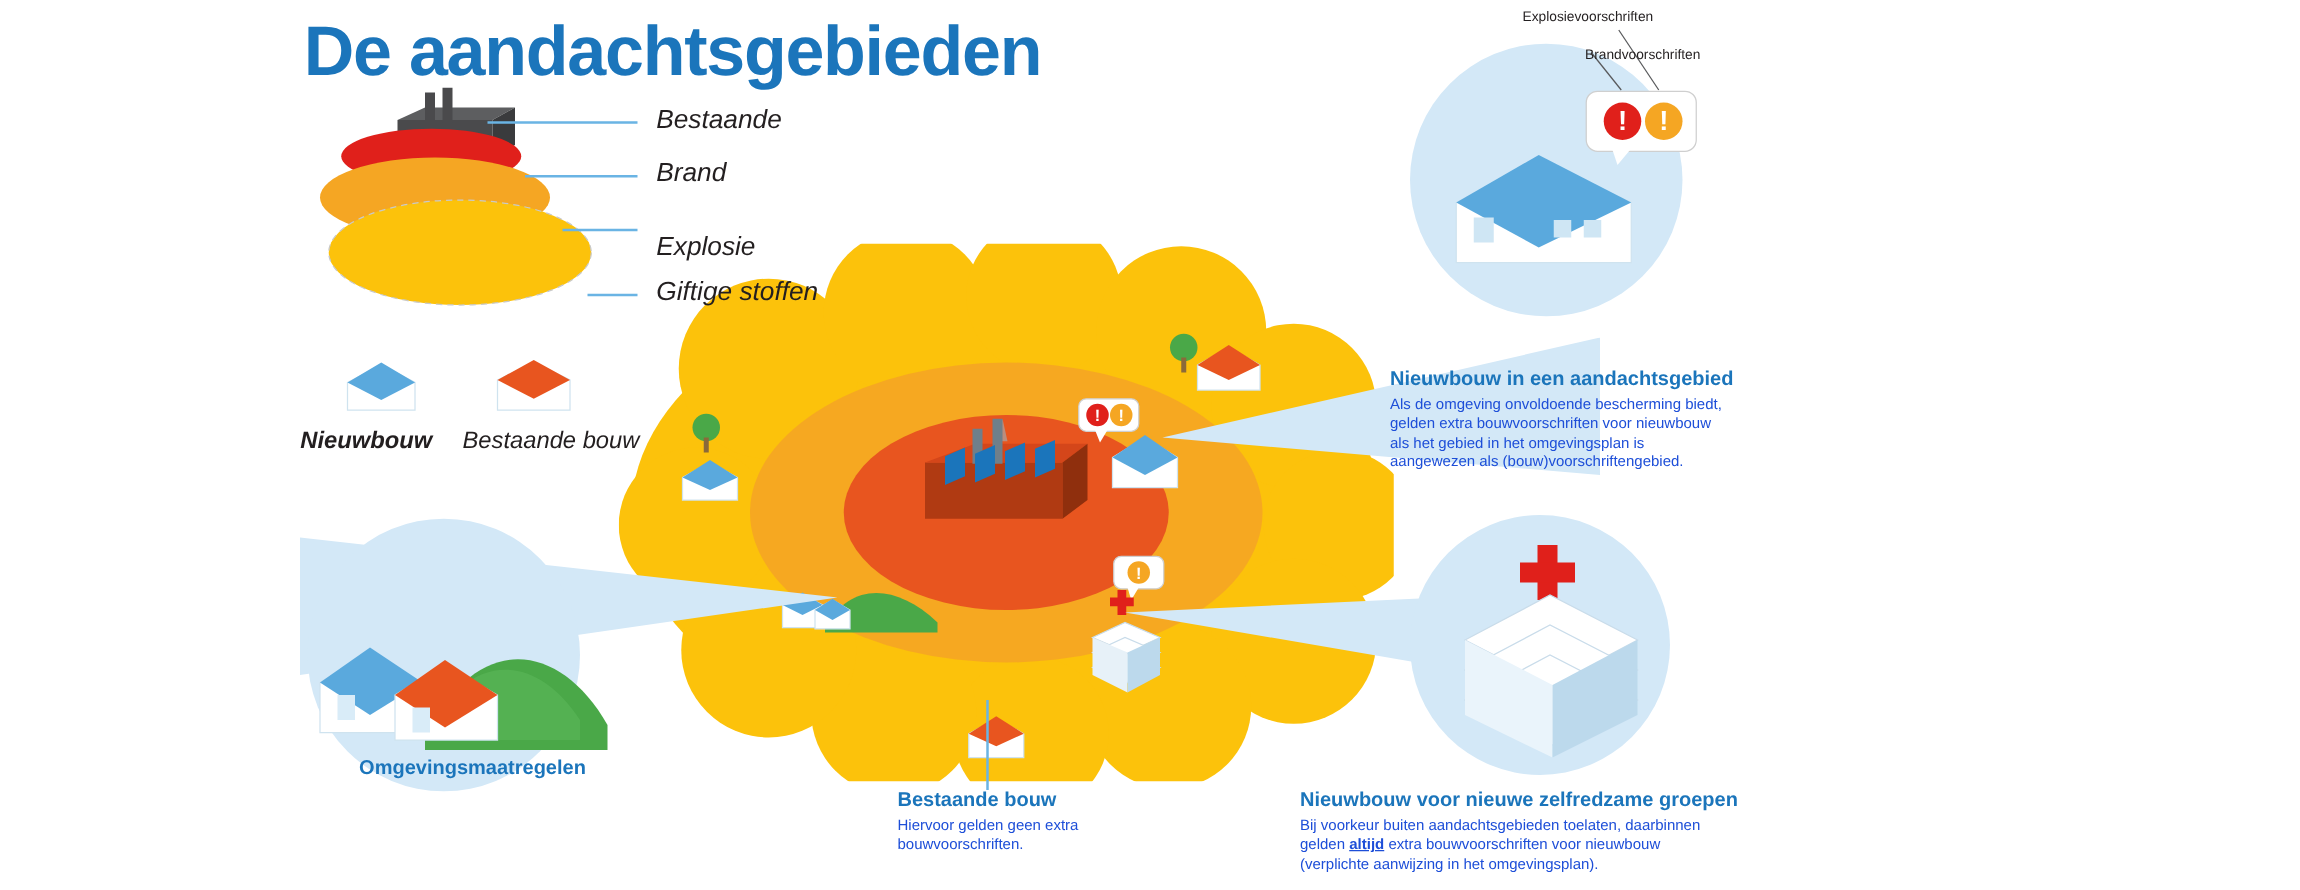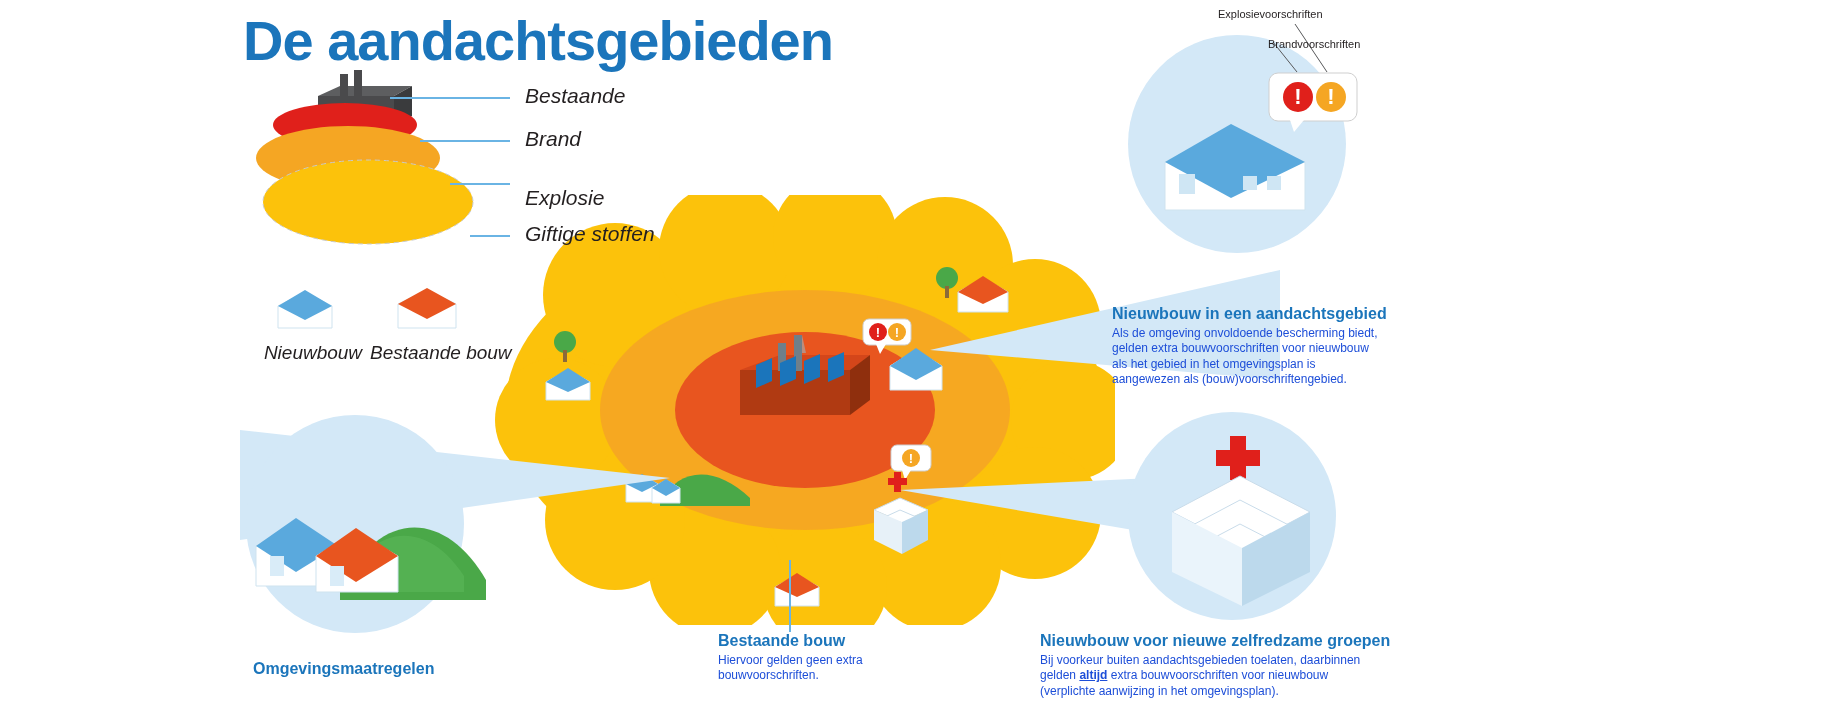--- a/index.html
+++ b/index.html
@@ -205,21 +205,21 @@
   <div class="abs legend-label" style="left:525px;top:222px;">Giftige stoffen</div>
 
   <svg class="abs" style="left:272px;top:280px;" width="66" height="56" viewBox="0 0 66 56">
     <polygon points="6,26 33,12 60,26 60,48 6,48" fill="#ffffff" stroke="#cfe3ef"></polygon>
     <polygon points="6,26 33,10 60,26 33,40" fill="#5aa9dd"></polygon>
   </svg>
   <svg class="abs" style="left:392px;top:278px;" width="70" height="58" viewBox="0 0 70 58">
     <polygon points="6,26 35,12 64,26 64,50 6,50" fill="#ffffff" stroke="#cfe3ef"></polygon>
     <polygon points="6,26 35,10 64,26 35,41" fill="#e8551f"></polygon>
   </svg>
-  <div class="abs legend-caption" style="left:248px;top:342px;width:130px;">Nieuwbouw</div>
+  <div class="abs legend-caption" style="left:228px;top:342px;width:130px;font-weight:bold;">Nieuwbouw</div>
   <div class="abs legend-caption" style="left:370px;top:342px;width:140px;">Bestaande bouw</div>
 
   <svg class="abs" style="left:720px;top:270px;" width="560" height="200" viewBox="0 0 560 200">
     <polygon points="210,80 560,0 560,110" fill="#d3e8f7"></polygon>
   </svg>
   <div class="abs circle-bg" style="left:1128px;top:35px;width:218px;height:218px;"></div>
   <svg class="abs" style="left:1155px;top:110px;" width="180" height="120" viewBox="0 0 180 120">
     <polygon points="10,52 76,18 150,52 150,100 10,100" fill="#ffffff" stroke="#cfe3ef"></polygon>
     <polygon points="10,52 76,14 150,52 76,88" fill="#5aa9dd"></polygon>
     <rect x="24" y="64" width="16" height="20" fill="#cfe6f4"></rect>
@@ -235,21 +235,21 @@
     <circle cx="63" cy="25" r="15" fill="#f5a623"></circle>
       <text x="63" y="32" font-size="22" fill="#fff" text-anchor="middle" font-family="Liberation Sans, sans-serif" font-weight="bold">!</text>
   </svg>
   <svg class="abs" style="left:1255px;top:20px;" width="110" height="60" viewBox="0 0 110 60">
     <line x1="40" y1="4" x2="72" y2="52" stroke="#58595b" stroke-width="1"></line>
     <line x1="18" y1="22" x2="42" y2="52" stroke="#58595b" stroke-width="1"></line>
   </svg>
   <div class="abs tiny-label" style="left:1218px;top:8px;">Explosievoorschriften</div>
   <div class="abs tiny-label" style="left:1268px;top:38px;">Brandvoorschriften</div>
 
-  <div class="abs" style="left:1112px;top:305px;width:270px;">
+  <div class="abs" style="left:1112px;top:295px;width:270px;">
     <div class="callout-title">Nieuwbouw in een aandachtsgebied</div>
     <div class="callout-body" style="margin-top:3px;">Als de omgeving onvoldoende bescherming biedt, gelden extra bouwvoorschriften voor nieuwbouw als het gebied in het omgevingsplan is aangewezen als (bouw)voorschriftengebied.</div>
   </div>
 
   <svg class="abs" style="left:240px;top:420px;" width="430" height="140" viewBox="0 0 430 140">
     <polygon points="0,10 0,120 430,58" fill="#d3e8f7"></polygon>
   </svg>
   <div class="abs circle-bg" style="left:246px;top:415px;width:218px;height:218px;"></div>
   <svg class="abs" style="left:250px;top:460px;" width="240" height="160" viewBox="0 0 240 160">
     <path d="M90 132 C128 46, 196 50, 236 120 L236 140 L90 140 Z" fill="#4aa848"></path>
@@ -258,21 +258,21 @@
       <polygon points="6,86 46,62 88,86 88,126 6,126" fill="#ffffff" stroke="#cfe3ef"></polygon>
       <polygon points="6,86 46,58 88,86 46,112" fill="#5aa9dd"></polygon>
       <rect x="20" y="96" width="14" height="20" fill="#d9ecf8"></rect>
     </g>
     <g>
       <polygon points="66,96 106,72 148,96 148,132 66,132" fill="#ffffff" stroke="#cfe3ef"></polygon>
       <polygon points="66,96 106,68 148,96 106,122" fill="#e8551f"></polygon>
       <rect x="80" y="106" width="14" height="20" fill="#d9ecf8"></rect>
     </g>
   </svg>
-  <div class="abs" style="left:253px;top:660px;width:250px;">
+  <div class="abs" style="left:253px;top:606px;width:250px;text-align:center;">
     <div class="callout-title">Omgevingsmaatregelen</div>
   </div>
 
   <svg class="abs" style="left:760px;top:560px;" width="60" height="80" viewBox="0 0 60 80">
     <line x1="30" y1="0" x2="30" y2="72" stroke="#6ab4e4" stroke-width="2"></line>
   </svg>
   <div class="abs" style="left:718px;top:632px;width:230px;">
     <div class="callout-title">Bestaande bouw</div>
     <div class="callout-body" style="margin-top:3px;">Hiervoor gelden geen extra bouwvoorschriften.</div>
   </div>

